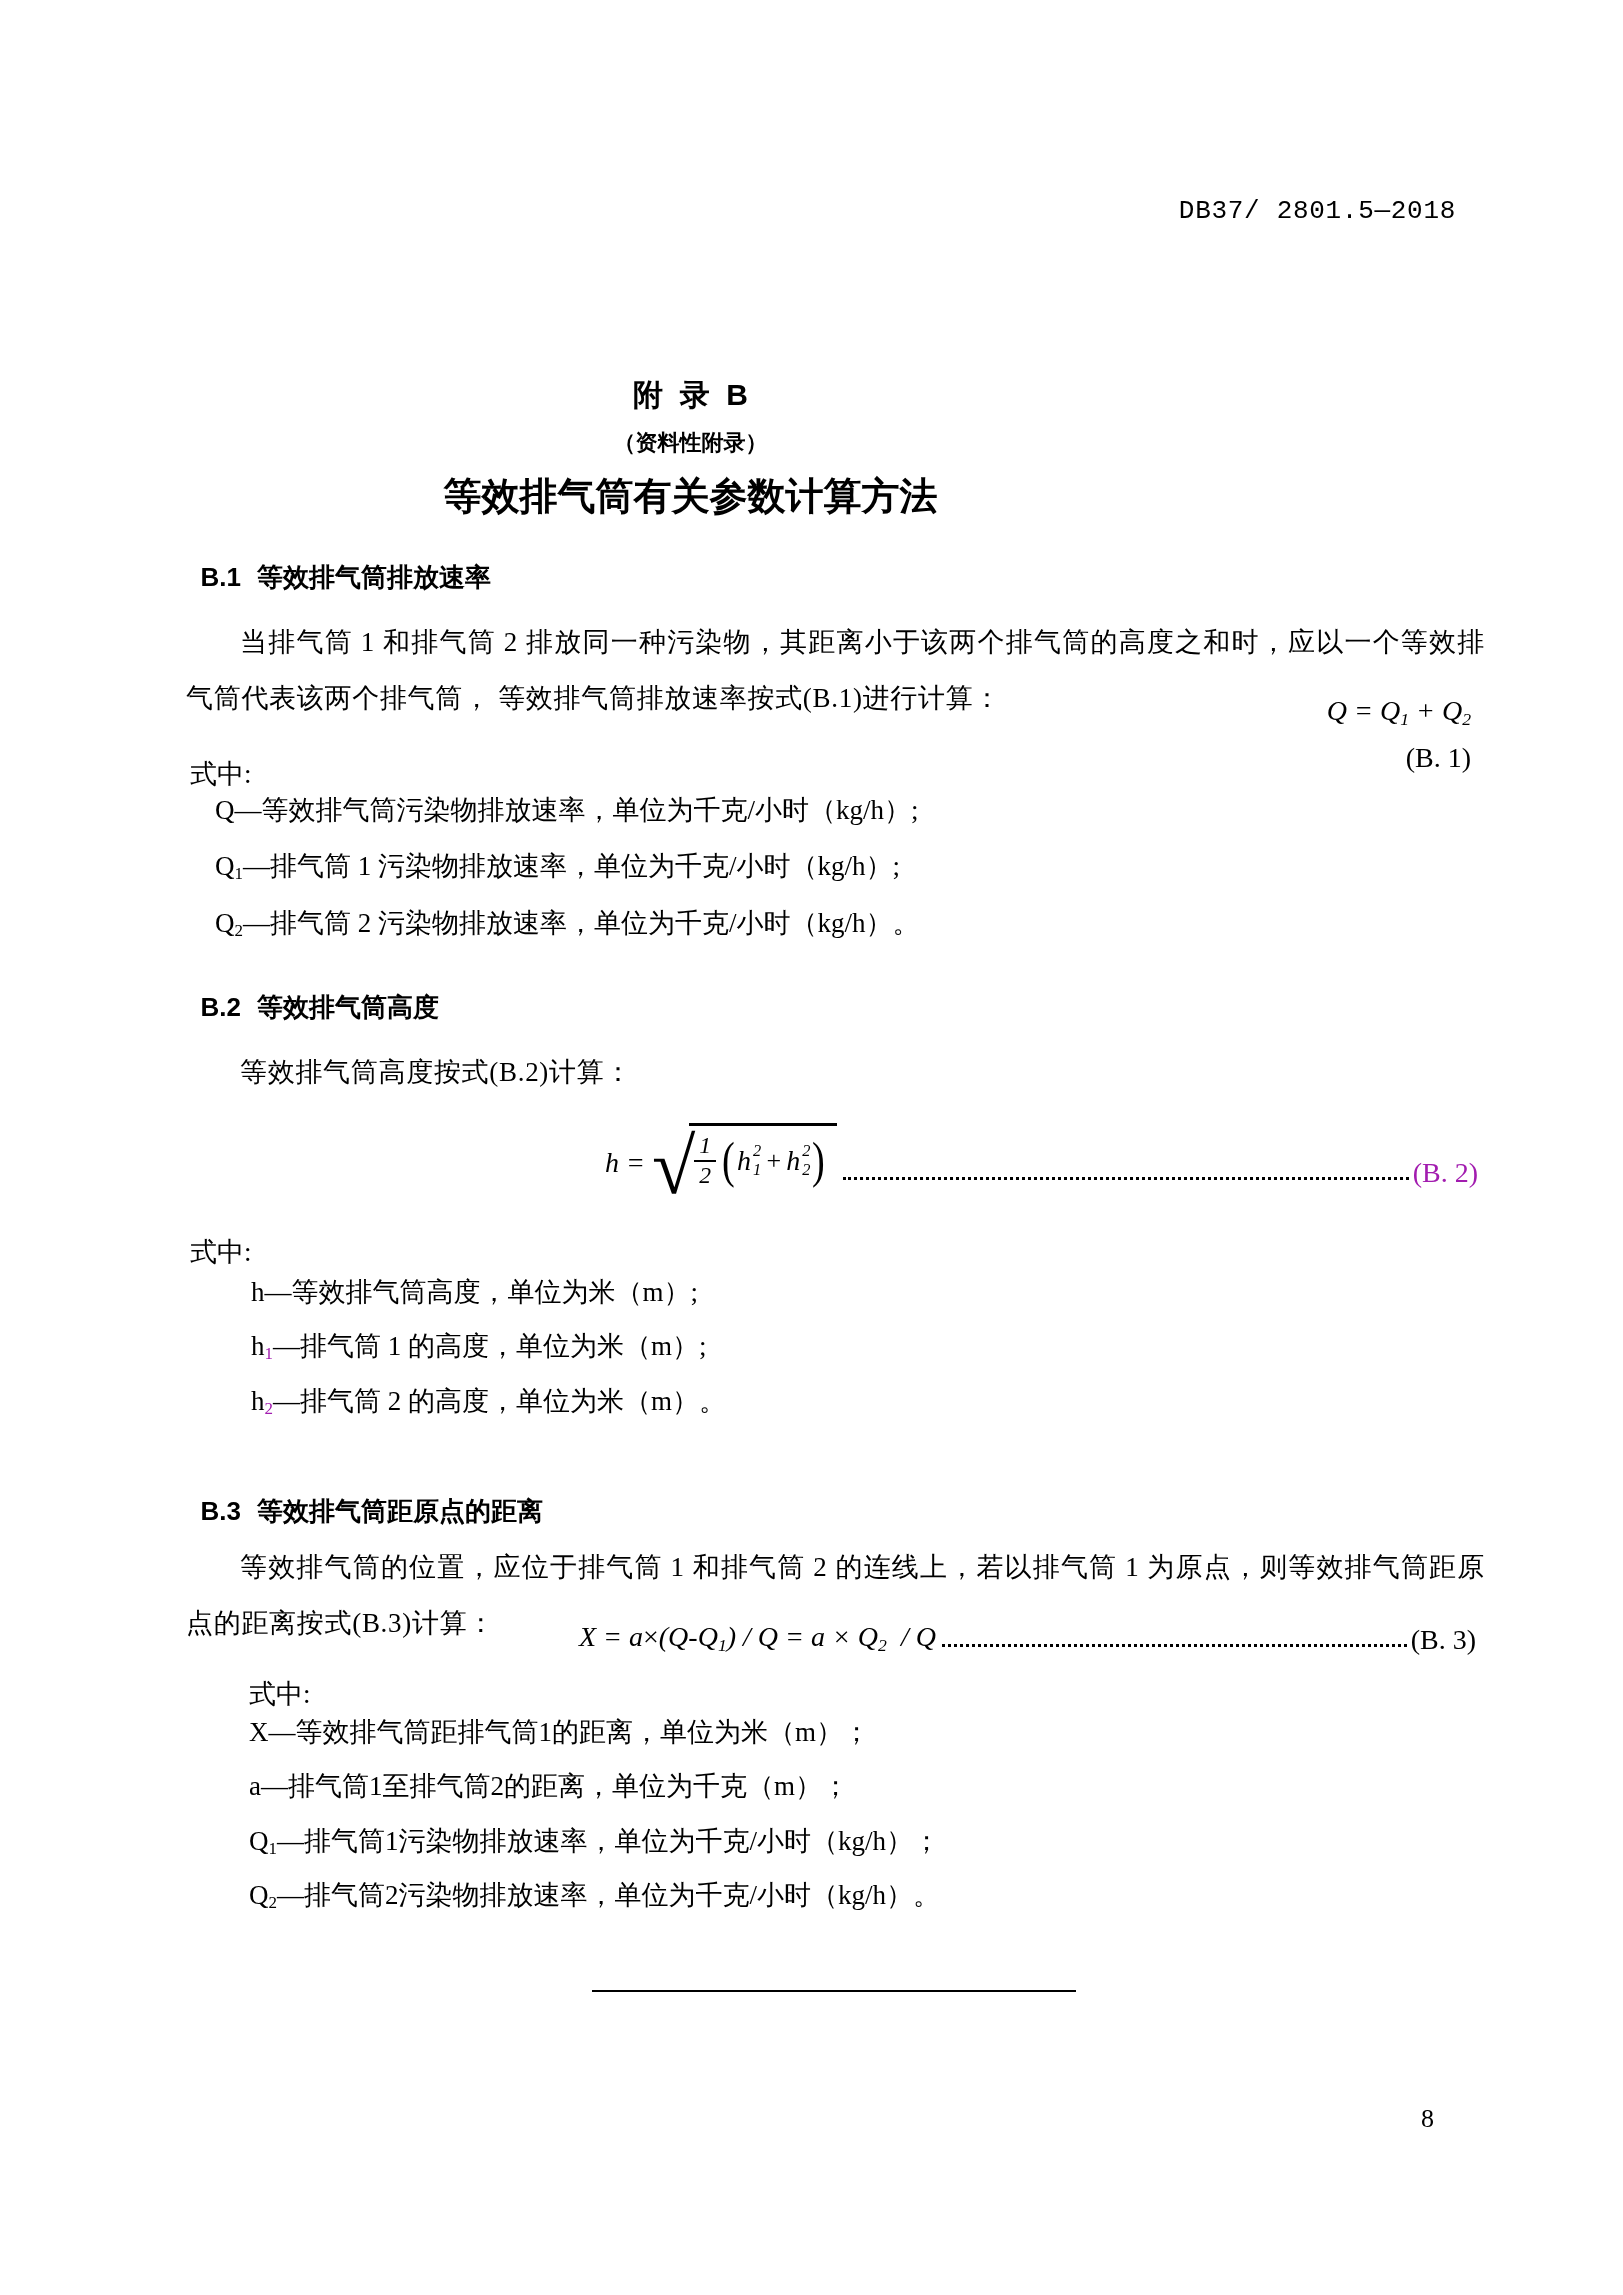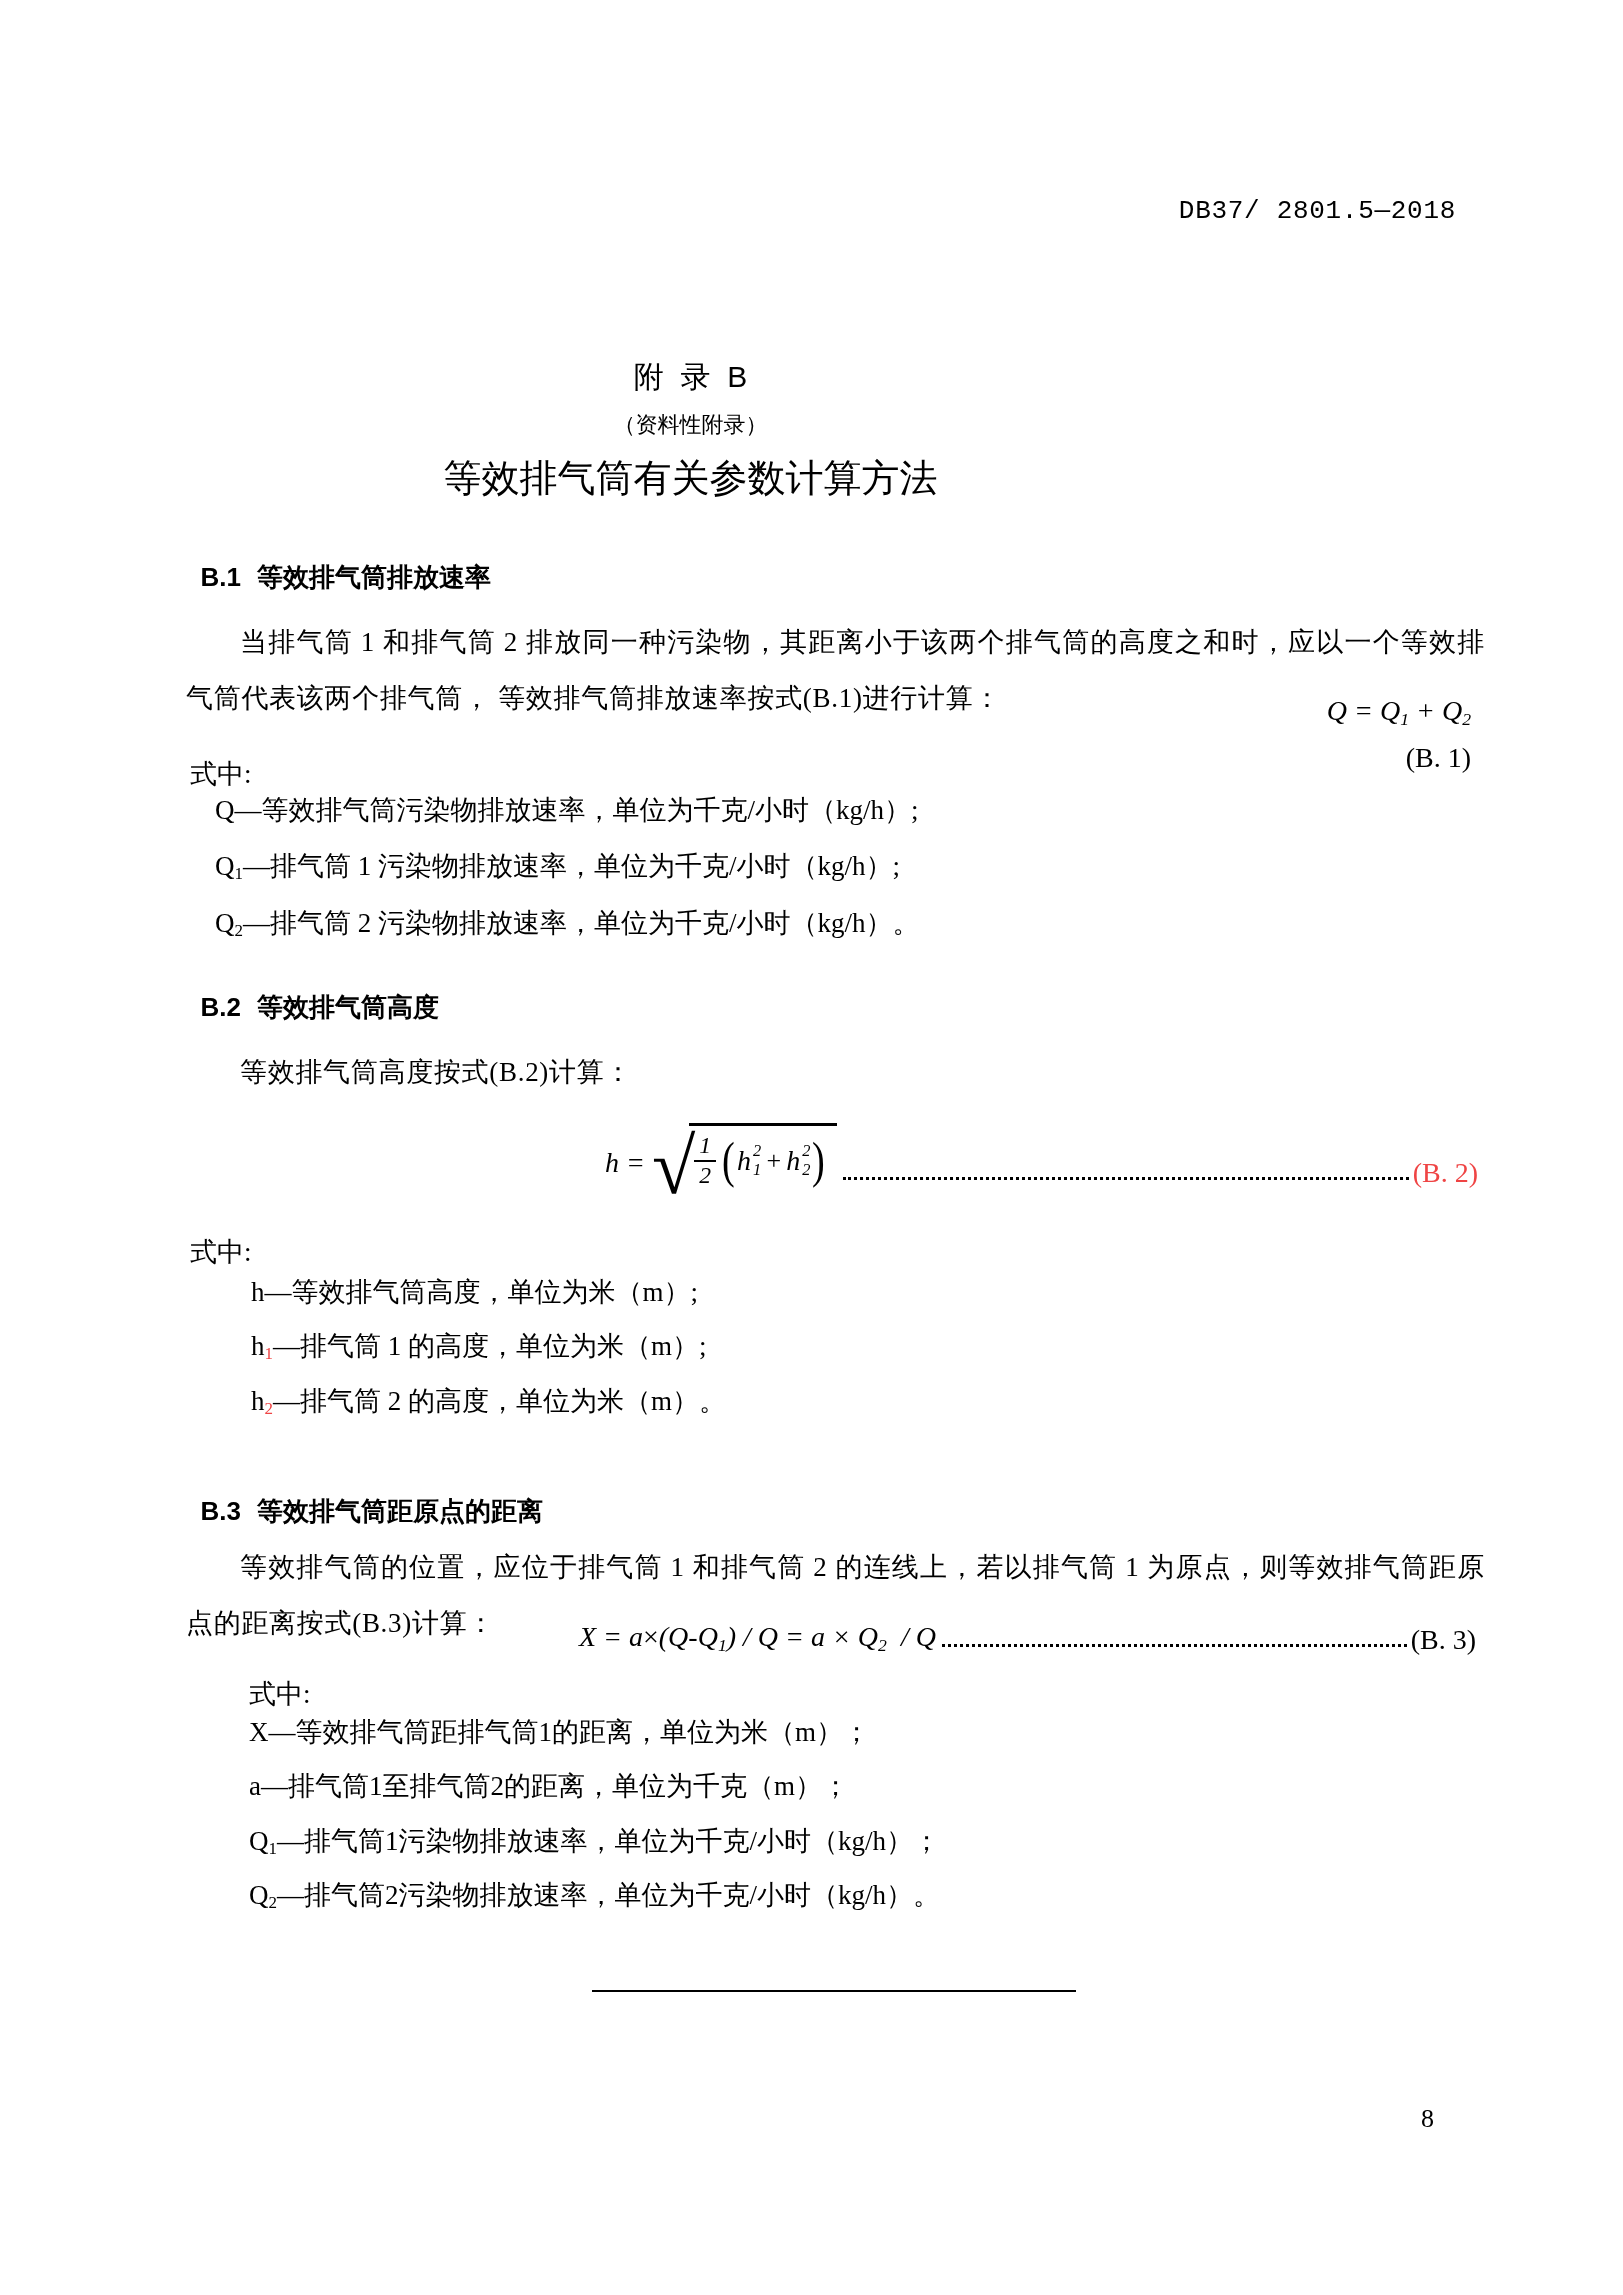--- a/index.html
+++ b/index.html
@@ -7,40 +7,40 @@
     width:1623px;height:2295px;background:#ffffff;position:relative;
     font-family:"Liberation Serif","DejaVu Serif",serif;color:#000;
   }
   .abs{position:absolute;}
   
   .doc-code{
     top:196px;right:167px;font-family:Liberation Mono, monospace;
     font-size:26px;letter-spacing:0.7px;white-space:pre;
   }
   
-  .title-block{top:357px;left:0;width:1381px;text-align:center;
-    font-family:"Liberation Sans","DejaVu Sans",sans-serif;font-weight:normal;}
+  .title-block{top:375px;left:0;width:1381px;text-align:center;
+    font-family:"Liberation Sans","DejaVu Sans",sans-serif;font-weight:bold;}
   .title-line1{font-size:30px;white-space:pre;margin-bottom:11.8px;}
   .title-line2{font-size:22px;margin-bottom:13px;}
   .title-line3{font-size:38px;}
   
   .sec-heading{
     font-family:"Liberation Sans","DejaVu Sans",sans-serif;font-weight:bold;
     font-size:26px;left:186px;white-space:pre;
   }
   .sec-no{margin-right:16px;}
   
   .para{
     left:186px;width:1299px;font-size:27px;line-height:56px;
     text-indent:2em;letter-spacing:0.7px;text-align:justify;
   }
   .where{left:190px;font-size:27px;}
   .items{font-size:27px;line-height:48px;}
   .items .sub{font-size:17px;vertical-align:-0.25em;}
-  .red{color:#ef4444;}
+  .red{color:#a21caf;}
   
   .formula-row{
     left:186px;display:flex;align-items:flex-end;font-size:28px;
   }
   .fx{font-style:italic;white-space:pre;}
   .fx sub{font-size:17.7px;font-style:italic;vertical-align:-0.3em;}
   .dots{flex:1;border-bottom:3.9px dotted #000;margin:0 3.9px 9.2px 6.5px;}
   .flabel{font-style:normal;white-space:pre;}
   
   .f2-row{top:1104px;width:1292px;height:98px;}

